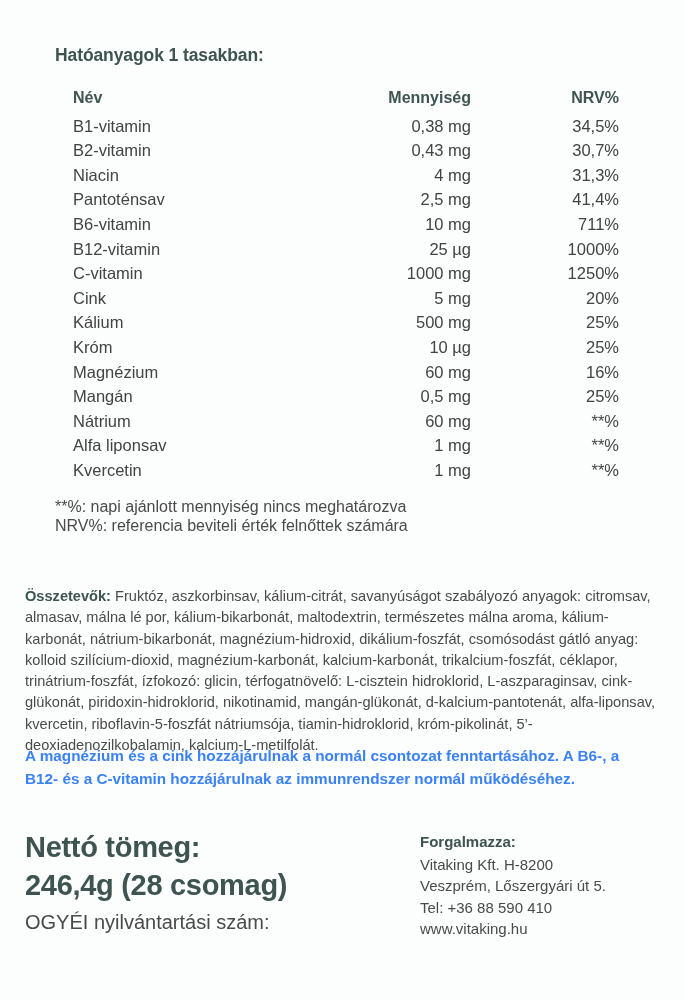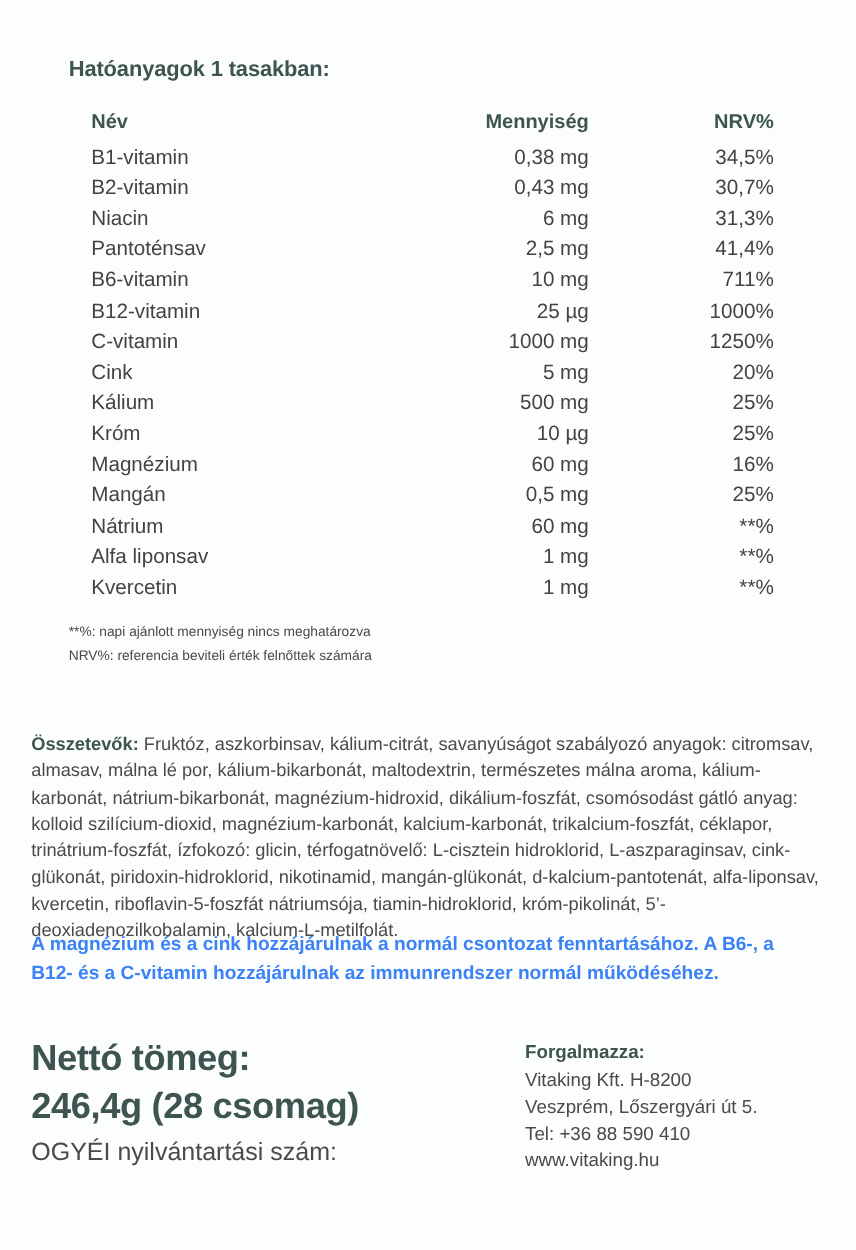--- a/index.html
+++ b/index.html
@@ -57,21 +57,21 @@
   }
   .col-name  { text-align: left;  width: 250px; }
   .col-amt   { text-align: right; width: 148px; }
   .col-nrv   { text-align: right; width: 148px; }
 
   
   .footnotes {
     position: absolute;
     left: 55px;
     top: 497px;
-    font-size: 11px;
+    font-size: 16px;
     line-height: 19px;
     color: #4a4a4a;
   }
 
   
   .ingredients {
     position: absolute;
     left: 25px;
     top: 546px;
     width: 640px;
@@ -157,21 +157,21 @@
           <td class="col-amt">0,38 mg</td>
           <td class="col-nrv">34,5%</td>
         </tr>
         <tr>
           <td class="col-name">B2-vitamin</td>
           <td class="col-amt">0,43 mg</td>
           <td class="col-nrv">30,7%</td>
         </tr>
         <tr>
           <td class="col-name">Niacin</td>
-          <td class="col-amt">6 mg</td>
+          <td class="col-amt">4 mg</td>
           <td class="col-nrv">31,3%</td>
         </tr>
         <tr>
           <td class="col-name">Pantoténsav</td>
           <td class="col-amt">2,5 mg</td>
           <td class="col-nrv">41,4%</td>
         </tr>
         <tr>
           <td class="col-name">B6-vitamin</td>
           <td class="col-amt">10 mg</td>

